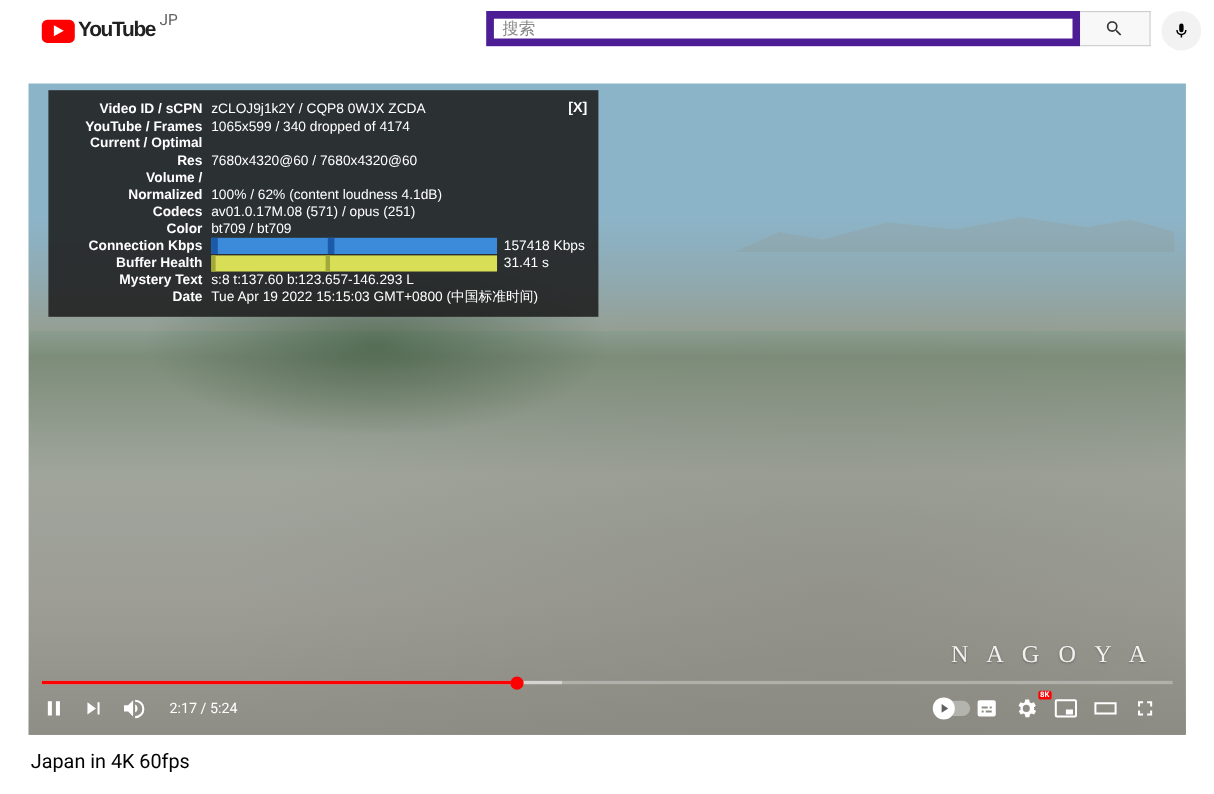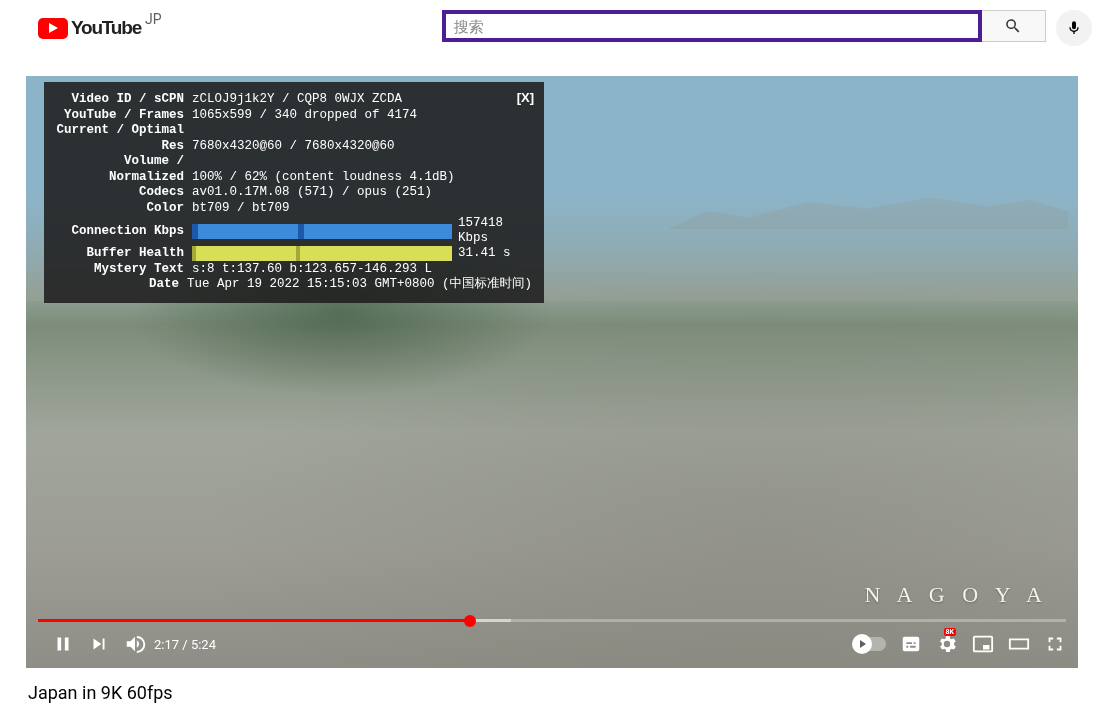--- a/index.html
+++ b/index.html
@@ -7,57 +7,57 @@
   .header { display: flex; align-items: center; height: 56px; padding: 13px 16px; }
   .hamburger { width: 24px; height: 24px; cursor: pointer; display: flex; flex-direction: column; justify-content: center; gap: 4px; padding: 0 2px; margin-right: 18px; }
   .hamburger span { height: 2px; background: #606060; width: 100%; }
   .logo-wrap { display: flex; align-items: flex-start; cursor: pointer; }
   .logo { display: flex; align-items: center; }
   .logo-icon { width: 30px; height: 21px; background: #ff0000; border-radius: 5px; position: relative; }
   .logo-icon::after { content: ''; position: absolute; left: 11px; top: 5px; border-left: 9px solid #fff; border-top: 5.5px solid transparent; border-bottom: 5.5px solid transparent; }
   .logo-text { font-weight: 700; font-size: 19px; letter-spacing: -1.2px; margin-left: 3px; color: #212121; font-family: Arial; }
   .region { font-size: 14px; color: #606060; margin-left: 4px; margin-top: -6px; text-align: right; }
   .search-wrap { display: flex; margin-left: 280px; }
-  .search-input { width: 540px; height: 32px; border: 4px solid #4c1d95; padding: 2px 8px; font-size: 15px; color: #111; outline: none; }
+  .search-input { width: 540px; height: 32px; border: 7px solid #4c1d95; padding: 2px 8px; font-size: 15px; color: #111; outline: none; }
   .search-input::placeholder { color: #888; }
   .search-btn { width: 64px; height: 32px; border: 1px solid #ccc; border-left: none; background: #f8f8f8; cursor: pointer; display: flex; align-items: center; justify-content: center; }
   .search-btn svg { width: 18px; height: 18px; fill: #333; }
   .mic-btn { width: 36px; height: 36px; border-radius: 50%; background: #f2f2f2; margin-left: 10px; display: flex; align-items: center; justify-content: center; cursor: pointer; }
   .mic-btn svg { width: 16px; height: 16px; fill: #000; }
 
   .player { position: relative; margin: 20px 26px 0; width: 1052px; height: 592px; background: linear-gradient(180deg,#8fb8c9 0%,#7fa9bc 20%,#8a9d8f 38%,#7d8d7a 42%,#a0a59c 60%,#9d9d96 80%,#8e8e86 100%); overflow: hidden; }
   .player::before { content: ''; position: absolute; inset: 0; background:
     radial-gradient(ellipse 300px 120px at 30% 40%, rgba(40,70,40,0.5), transparent 70%),
     radial-gradient(ellipse 800px 400px at 70% 80%, rgba(120,120,110,0.3), transparent 70%),
     linear-gradient(180deg, rgba(140,180,200,1) 0%, rgba(140,180,200,1) 20%, rgba(160,160,150,0.5) 38%, transparent 38%);
     }
   .mountain { position:absolute; top:108px; right:10px; width:400px; height:45px; background: linear-gradient(180deg,#94a7aa,#8ea0a3); clip-path: polygon(0 100%,10% 60%,20% 75%,35% 40%,50% 55%,65% 30%,80% 50%,90% 35%,100% 60%,100% 100%); opacity:0.5; }
   .watermark { position: absolute; right: 30px; bottom: 60px; color: rgba(255,255,255,0.9); font-family: 'Times New Roman', serif; font-size: 22px; letter-spacing: 6px; text-shadow: 0 1px 2px rgba(0,0,0,0.3); }
 
   .nerd { position: absolute; top: 6px; left: 18px; width: 500px; background: rgba(30,30,30,0.88); padding: 10px 12px 10px 8px; font-size: 13px; color: #fff; font-family: Arial; line-height: 1.2; }
   .nerd-close { position: absolute; top: 8px; right: 10px; cursor: pointer; font-size: 13px; font-weight: bold; }
-  .nerd-row { display: flex; align-items: center; min-height: 15.5px; font-family: Liberation Mono, monospace; }
+  .nerd-row { display: flex; align-items: center; min-height: 15.5px; }
   .nerd-label { width: 140px; text-align: right; font-weight: bold; padding-right: 8px; white-space: nowrap; font-size: 12.5px; }
   .nerd-value { flex: 1; font-size: 12.5px; white-space: nowrap; }
   .nerd-bar { flex: 1; height: 15px; position: relative; overflow:hidden; }
   .nerd-bar-blue { height: 100%; background: #3b8bda; display: flex; }
   .nerd-bar-blue .seg { background:#1a5aa8; width:6px; margin-right:100px; }
   .nerd-bar-net { height:100%; background:#06090c; position:relative; }
   .nerd-bar-net::before { content:''; position:absolute; inset:0; background: repeating-linear-gradient(90deg, #0b4a6f 0 3px, transparent 3px 18px, #b99a4a 18px 20px, transparent 20px 34px, #2b8a8a 34px 36px, transparent 36px 48px); opacity:0.9; }
   .nerd-bar-green { height:100%; background:#d8de55; display:flex; }
   .nerd-bar-green .seg { background:#a3a83a; width:4px; margin-right:100px; }
   .nerd-bar-text { width: 80px; padding-left: 6px; font-size: 12.5px; }
 
   .controls { position: absolute; left: 0; right: 0; bottom: 0; height: 48px; display: flex; align-items: center; padding: 0 12px; }
   .controls::before { content:''; position:absolute; inset:-40px 0 0; background: linear-gradient(transparent, rgba(0,0,0,0.6)); z-index:-1; }
   .progress { position: absolute; left: 12px; right: 12px; bottom: 46px; height: 3px; background: rgba(255,255,255,0.3); }
   .progress-buffer { position:absolute; left:0; top:0; height:100%; background: rgba(255,255,255,0.45); }
   .progress-played { position:absolute; left:0; top:0; height:100%; background: #ff0000; }
   .progress-played::after { content:''; position:absolute; right:-6px; top:-4.5px; width:12px; height:12px; background:#ff0000; border-radius:50%; }
-  .cbtn { width: 36px; height: 36px; display: flex; align-items: center; justify-content: flex-end; cursor: pointer; color:#fff; }
+  .cbtn { width: 36px; height: 36px; display: flex; align-items: center; justify-content: flex-start; cursor: pointer; color:#fff; }
   .cbtn svg { fill: #fff; width: 22px; height: 22px; }
   .time { color: #fff; font-size: 13px; margin-left: 8px; }
   .spacer { flex: 1; }
   .settings-badge { position:absolute; top:2px; right:2px; background:#f00; color:#fff; font-size:7px; padding:0 2px; border-radius:2px; font-weight:bold; }
   .settings-wrap { position:relative; }
   .video-title { margin: 14px 28px; font-size: 18px; color: #030303; }
   .autoplay-track { width:32px; height:14px; background:rgba(255,255,255,0.35); border-radius:7px; position:relative; }
   .autoplay-thumb { position:absolute; left:-2px; top:-3px; width:20px; height:20px; background:#fff; border-radius:50%; display:flex; align-items:center; justify-content:center; }
   .autoplay-thumb::after { content:''; border-left:6px solid #606060; border-top:4px solid transparent; border-bottom:4px solid transparent; margin-left:2px; }
 </style>
@@ -209,13 +209,13 @@
         </svg>
       </div>
     <div class="cbtn">
         <svg viewBox="0 0 24 24">
           <path d="M7 14H5v5h5v-2H7v-3zm-2-4h2V7h3V5H5v5zm12 7h-3v2h5v-5h-2v3zM14 5v2h3v3h2V5h-5z"></path>
         </svg>
       </div>
   </div>
 </div>
 
-<div class="video-title">Japan in 9K 60fps</div>
+<div class="video-title">Japan in 4K 60fps</div>
 
 </body></html>

